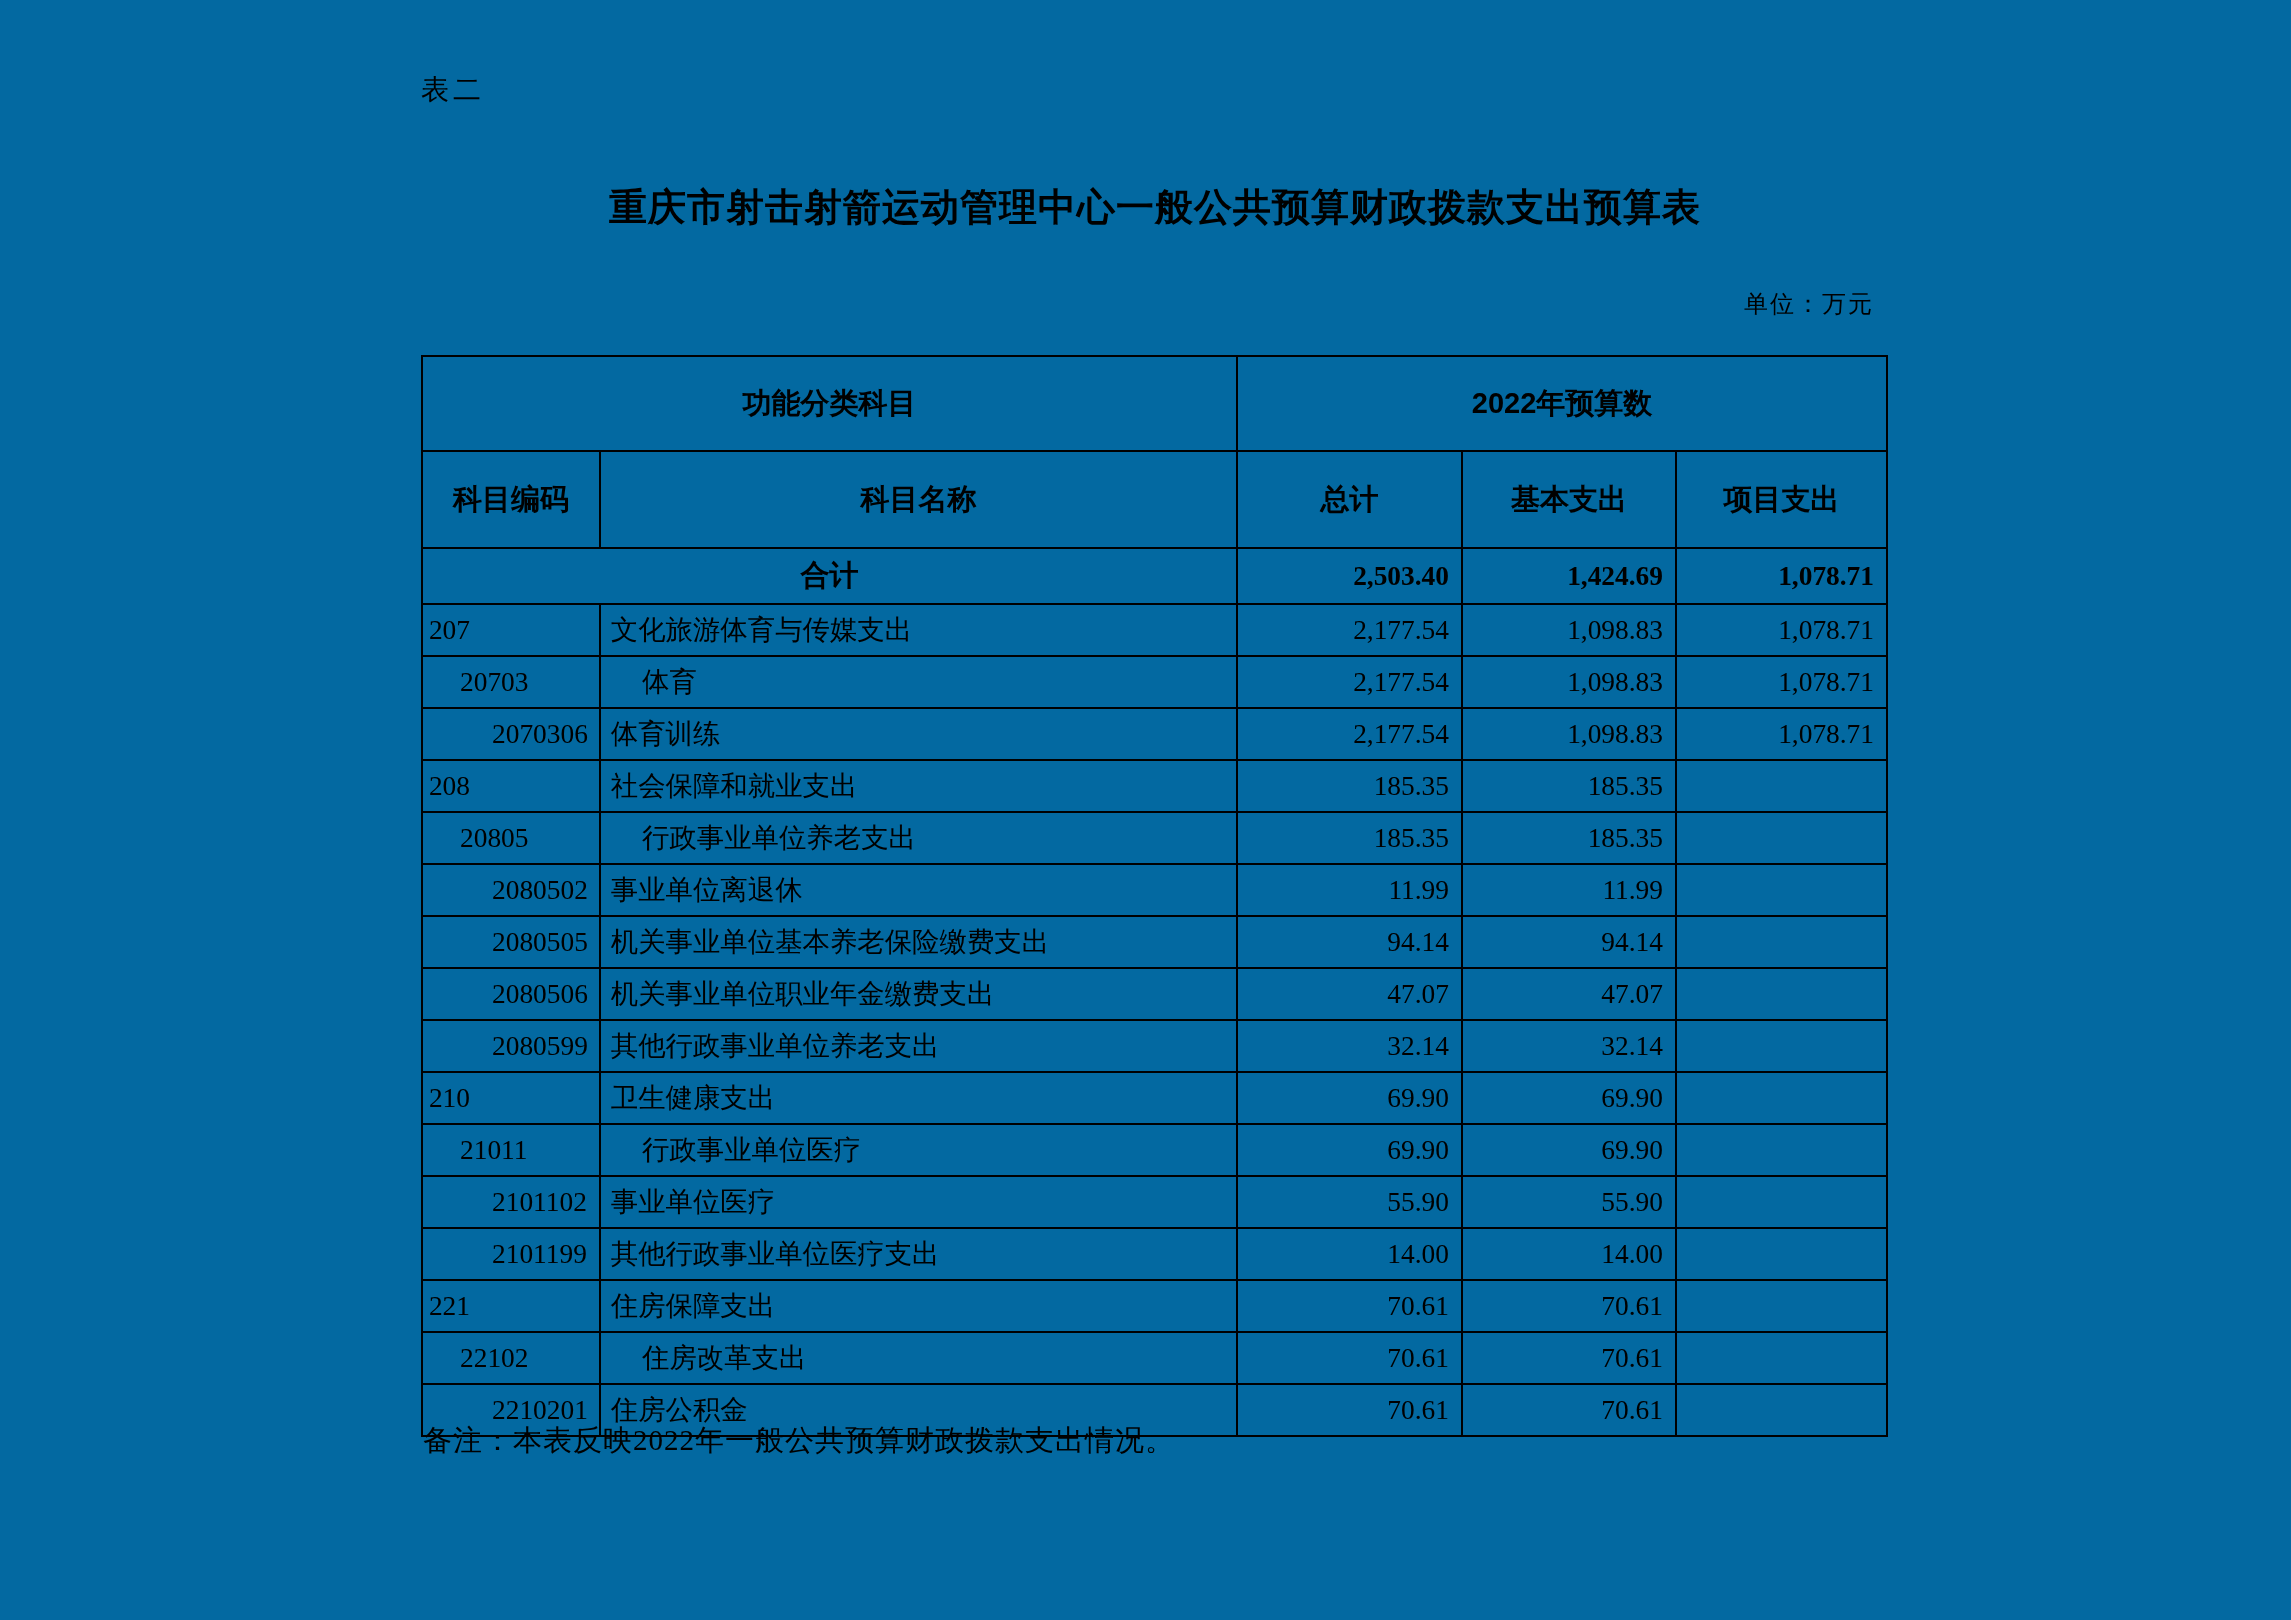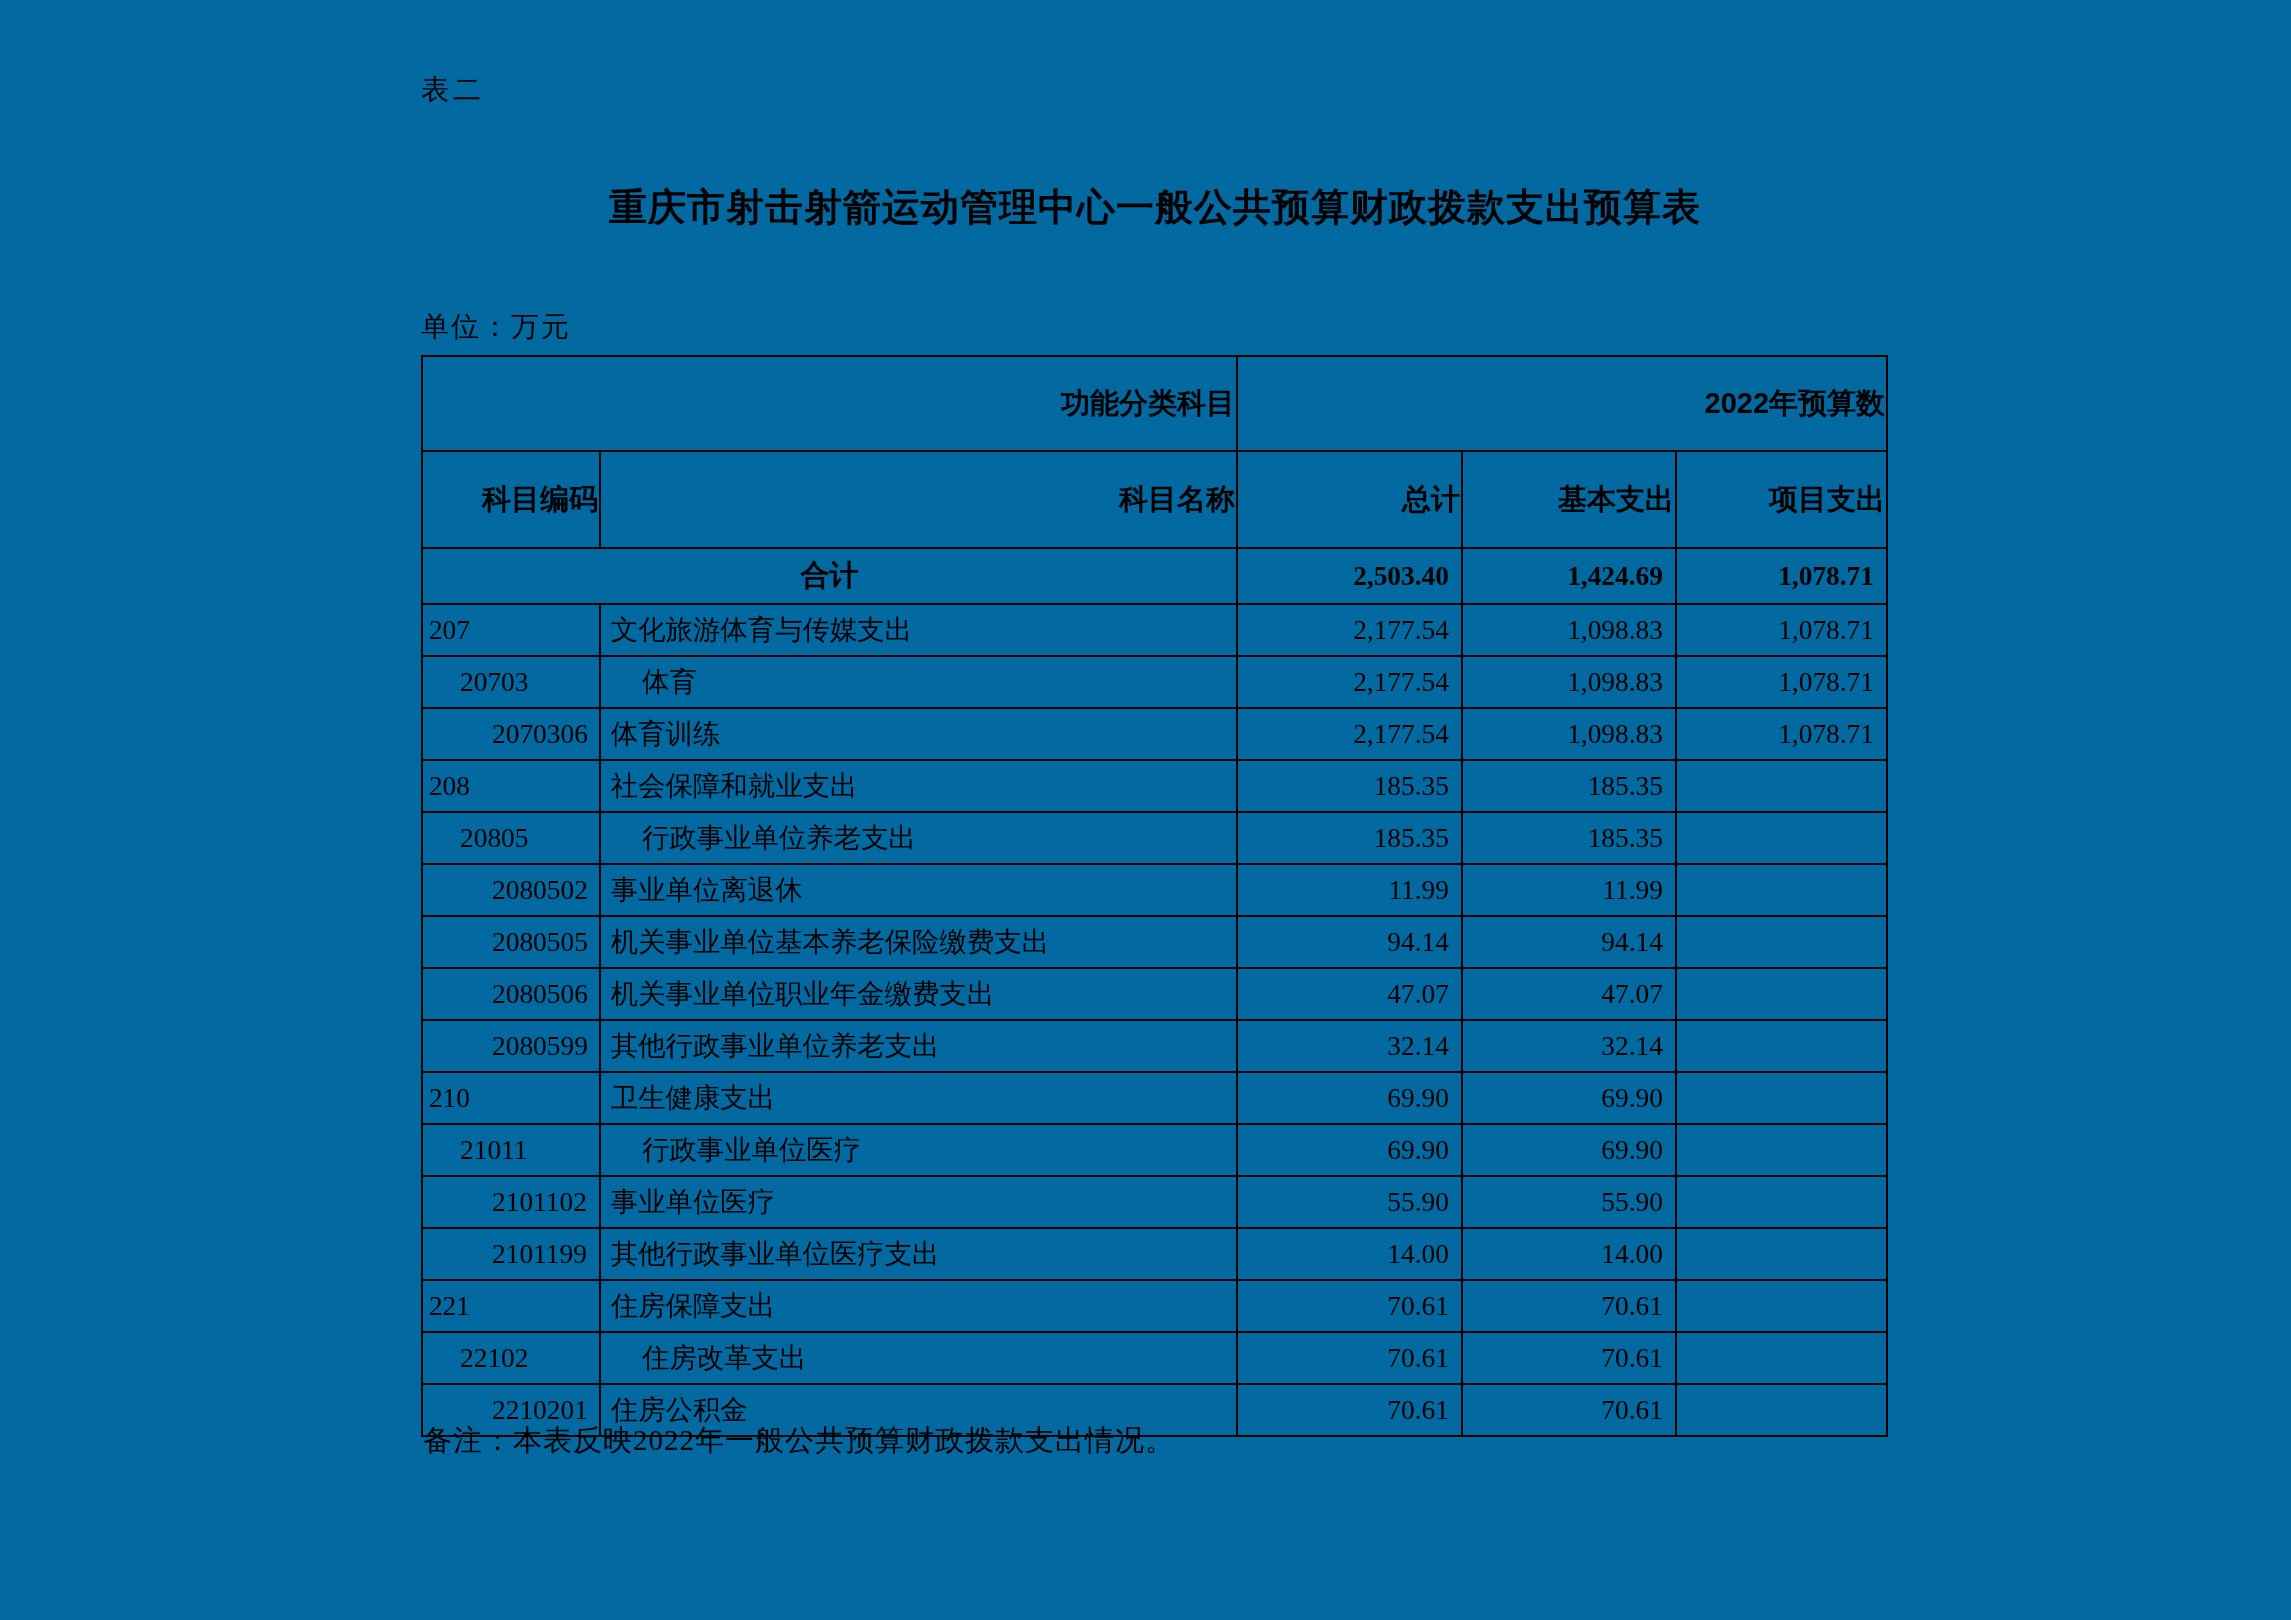--- a/index.html
+++ b/index.html
@@ -27,23 +27,24 @@
     width: 2292px;
     text-align: center;
     font-size: 38px;
     font-weight: bold;
     letter-spacing: 1px;
     font-family: "Liberation Serif", serif;
   }
   .unit-note {
     position: absolute;
     left: 421px;
-    top: 308px;
+    top: 288px;
     width: 1453px;
-    font-size: 28px;
+    text-align: right;
+    font-size: 24px;
     letter-spacing: 2px;
   }
   table.budget {
     position: absolute;
     left: 421px;
     top: 355px;
     width: 1465px;
     border-collapse: collapse;
     table-layout: fixed;
     border: 2.9px solid #000;
@@ -57,21 +58,21 @@
     white-space: nowrap;
   }
   tr.hdr1 { height: 95px; }
   tr.hdr2 { height: 97px; }
   tr.total-row { height: 56px; }
   tbody tr.data-row { height: 52px; }
   table.budget th {
     font-family: "Liberation Sans", sans-serif;
     font-weight: bold;
     font-size: 29px;
-    text-align: right;
+    text-align: center;
   }
   td.code {
     font-size: 27.4px;
     text-align: left;
     padding-left: 5.9px;
   }
   td.name {
     font-size: 27.4px;
     text-align: left;
     padding-left: 9.8px;

